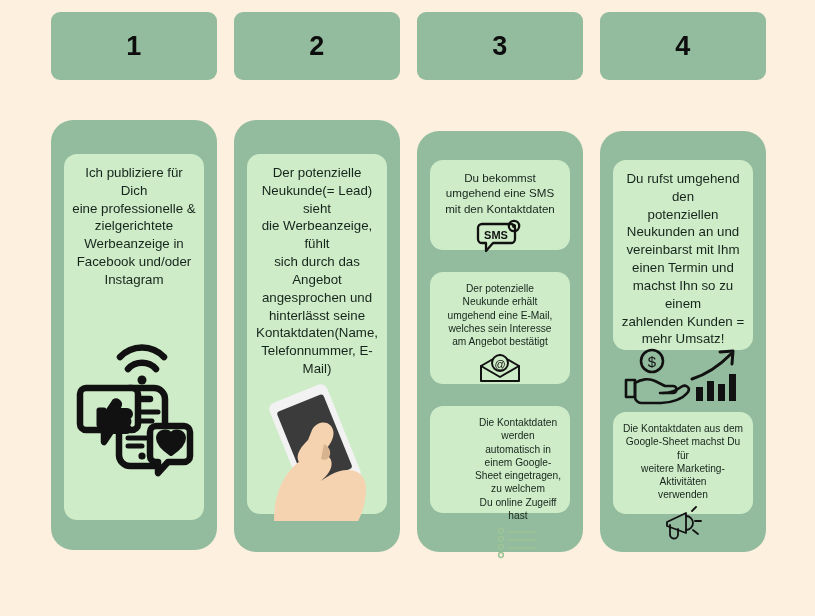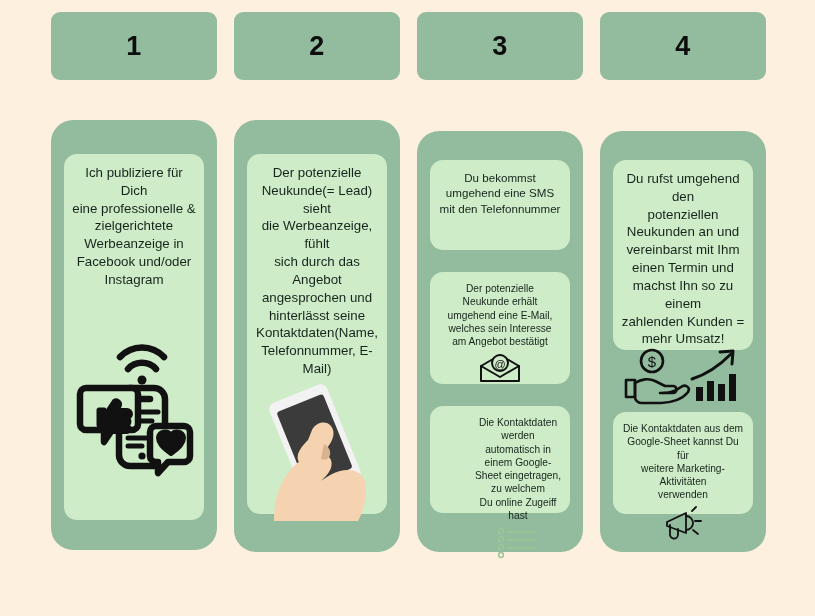--- a/index.html
+++ b/index.html
@@ -146,21 +146,29 @@
         <path d="M72 66 C76 68 79 72 78 77 C77 81 73 83 69 81 Z" fill="#d8b38f"></path>
       </svg>
     </div>
   </div>
 
   <div class="panel" style="left:417px; top:131px; width:166px; height:421px;"></div>
 
   <div class="card" style="left:430px; top:160px; width:140px; height:90px;">
     <div class="card-text sm">Du bekommst
 umgehend eine SMS
-mit den Telefonnummer</div>
+mit den Kontaktdaten</div>
+    <div class="icon-wrap tight">
+      <svg width="46" height="34" viewBox="0 0 46 34" fill="none" stroke="#111" stroke-width="2.3" stroke-linecap="round" stroke-linejoin="round">
+        <path d="M5 4 H34 a4 4 0 0 1 4 4 v11 a4 4 0 0 1 -4 4 H16 l-7 8 v-8 H5 a4 4 0 0 1 -4 -4 V8 a4 4 0 0 1 4 -4 z"></path>
+        <text x="19" y="19" font-family="'Liberation Sans',sans-serif" font-size="11" font-weight="bold" fill="#111" stroke="none" text-anchor="middle">SMS</text>
+        <circle cx="37" cy="6" r="5.2" fill="none"></circle>
+        <circle cx="37" cy="6" r="2.1" fill="#111" stroke="none"></circle>
+      </svg>
+    </div>
   </div>
 
   <div class="card" style="left:430px; top:272px; width:140px; height:112px;">
     <div class="card-text xs">Der potenzielle
 Neukunde erhält
 umgehend eine E-Mail,
 welches sein Interesse
 am Angebot bestätigt</div>
     <div class="icon-wrap tight">
       <svg width="46" height="32" viewBox="0 0 46 32" fill="none" stroke="#111" stroke-width="2" stroke-linecap="round" stroke-linejoin="round">
@@ -217,21 +225,21 @@
         <rect x="95" y="36" width="7" height="17" fill="#111" stroke="none"></rect>
         <rect x="106" y="26" width="7" height="27" fill="#111" stroke="none"></rect>
         <path d="M69 31 C82 27 96 18 108 6" stroke-width="3"></path>
         <path d="M97 4 L110 3 L109 16" stroke-width="3"></path>
       </svg>
     </div>
   </div>
 
   <div class="card" style="left:613px; top:412px; width:140px; height:102px;">
     <div class="card-text xs">Die Kontaktdaten aus dem
-Google-Sheet kannst Du für
+Google-Sheet machst Du für
 weitere Marketing-Aktivitäten
 verwenden</div>
     <div class="icon-wrap tight">
       <svg width="48" height="38" viewBox="0 0 48 38" fill="none" stroke="#111" stroke-width="1.8" stroke-linecap="round" stroke-linejoin="round">
         <path d="M8 16 L27 7 L27 27 L8 20 Z"></path>
         <path d="M11 19 L11 28 a4 4 0 0 0 8 1 L19 23"></path>
         <path d="M27 10 a7 7 0 0 1 0 14"></path>
         <line x1="33" y1="5" x2="37" y2="1"></line>
         <line x1="36" y1="15" x2="42" y2="15"></line>
         <line x1="34" y1="24" x2="39" y2="28"></line>

